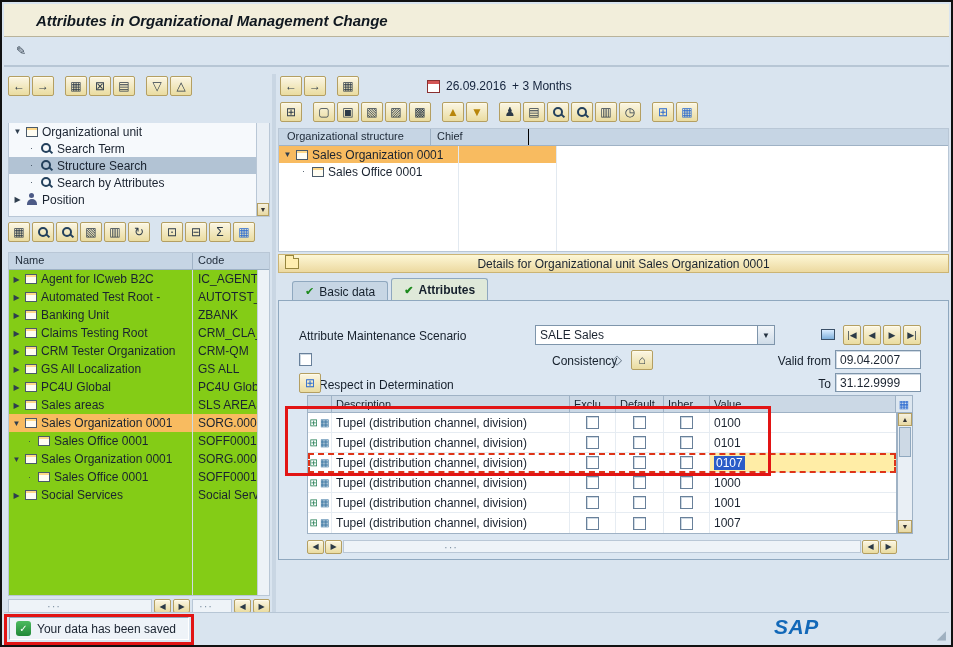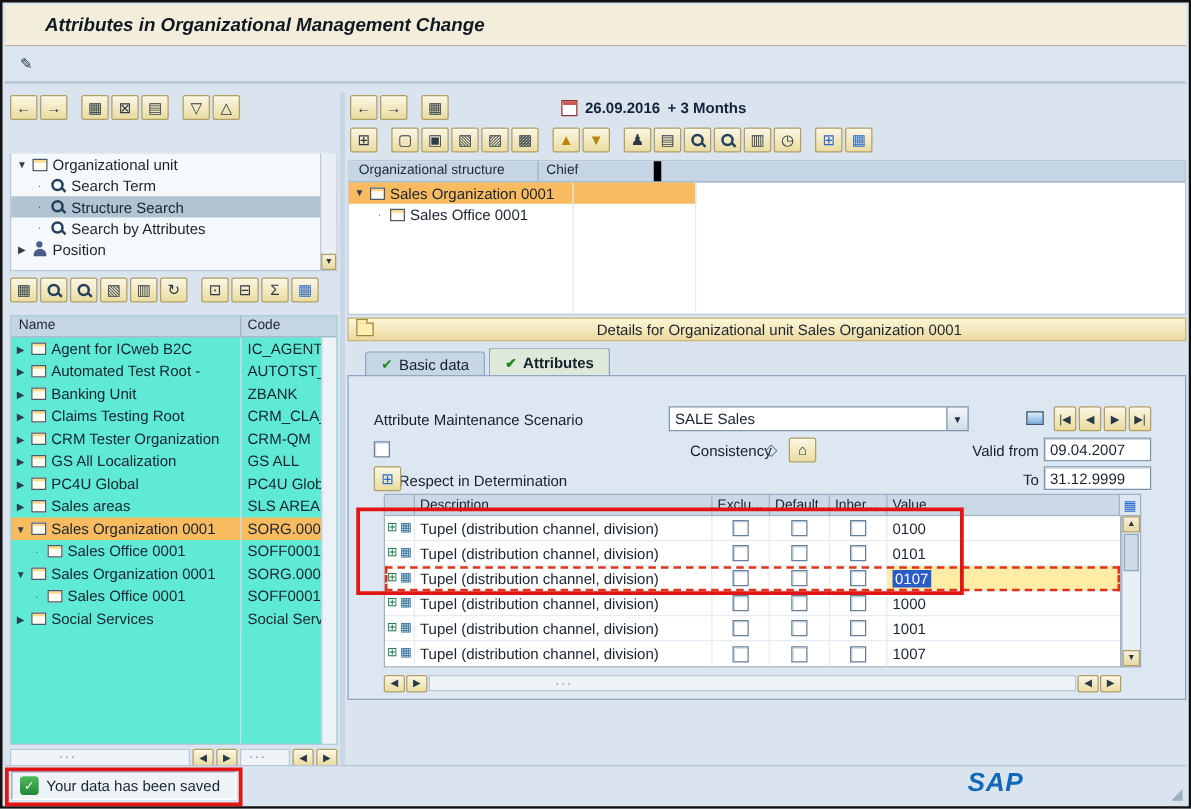--- a/index.html
+++ b/index.html
@@ -38,48 +38,48 @@
   .findby-h { position:absolute; top:32px; left:0; width:262px; height:17px; background:#c6d5e4; border:1px solid #a9bdd0; padding:1px 0 0 4px; font-size:11px; color:#1c2836; }
   .tree { position:absolute; top:49px; left:0; width:262px; height:94px; background:#f6f9fc; border:1px solid #b9c7d6; border-top:none; }
   .trow { height:17px; display:flex; align-items:center; gap:4px; padding-left:4px; }
   .trow.ind { padding-left:18px; }
   .trow.sel { background:#b2c3d4; }
   .exp { width:9px; font-size:8px; color:#2f3e4e; text-align:center; flex:none; }
   .tree-scroll { position:absolute; right:0; top:0; bottom:0; width:13px; background:#e9eff5; border-left:1px solid #b9c7d6; display:flex; flex-direction:column; justify-content:flex-end; }
   .sbtn { height:13px; width:100%; background:linear-gradient(#f6f1e0,#e8d9a2); border:1px solid #b49f62; font-size:7px; color:#333; display:flex; align-items:center; justify-content:center; }
   .lt2 { position:absolute; top:148px; left:0; }
 
-  .obj-table { position:absolute; top:178px; left:0; width:262px; height:344px; background:#5eead4; border:1px solid #b9c7d6; }
+  .obj-table { position:absolute; top:178px; left:0; width:262px; height:344px; background:#84cc16; border:1px solid #b9c7d6; }
   .ohead { display:flex; height:17px; background:#c6d5e4; border-bottom:1px solid #9fb2c5; font-size:11px; color:#1c2836; }
   .ohead .hc1 { width:184px; padding:1px 0 0 6px; border-right:1px solid #9fb2c5; }
   .ohead .hc2 { flex:1; padding:1px 0 0 5px; }
   .obody { position:absolute; top:17px; left:0; right:12px; bottom:0; overflow:hidden; }
   .orow { height:18px; display:flex; align-items:stretch; }
   .orow .cell1 { width:184px; border-right:1px solid #cfdae5; display:flex; align-items:center; gap:4px; padding-left:3px; overflow:hidden; white-space:nowrap; }
   .orow .cell2 { flex:1; display:flex; align-items:center; padding-left:5px; overflow:hidden; white-space:nowrap; }
   .orow.child .cell1 { padding-left:16px; }
   .orow.sel { background:#f8bb60; }
   .colsep { position:absolute; left:183px; top:17px; bottom:0; width:1px; background:#cfdae5; }
   .obj-vtrack { position:absolute; top:17px; right:0; bottom:0; width:12px; background:#edf2f7; border-left:1px solid #c3d0dc; }
   .lhscroll { position:absolute; left:0; bottom:0; width:262px; height:16px; display:flex; gap:2px; align-items:center; }
   .track { height:14px; background:#eef3f8; border:1px solid #b9c7d6; position:relative; }
   .t1 { width:144px; } .t2 { flex:1; }
   .gripdots { color:#7e90a2; font-size:11px; letter-spacing:1px; position:absolute; top:-1px; line-height:14px; }
   .btn.sq { min-width:17px; width:17px; height:14px; font-size:8px; padding:0; }
 
   
   .panel-right { position:absolute; left:276px; top:72px; width:671px; height:540px; }
   .rt1 { position:absolute; top:2px; left:2px; }
-  .date-group { margin-left:88px; display:flex; align-items:center; gap:6px; font-size:12px; color:#14233c;font-weight:bold; }
+  .date-group { margin-left:66px; display:flex; align-items:center; gap:6px; font-size:12px; color:#14233c; }
   .rt2 { position:absolute; top:28px; left:2px; }
 
   .org-box { position:absolute; top:54px; left:0; width:671px; height:124px; background:#fff; border:1px solid #b9c7d6; }
   .org-h { display:flex; height:17px; background:#c6d5e4; border-bottom:1px solid #9fb2c5; font-size:11px; color:#1c2836; }
   .org-h .oc1 { width:152px; padding:1px 0 0 8px; border-right:1px solid #9fb2c5; }
-  .org-h .oc2 { width:98px; padding:1px 0 0 6px; border-right:6px solid #000000; }
+  .org-h .oc2 { width:98px; padding:1px 0 0 6px; border-right:1px solid #000000; }
   .org-h .oc3 { flex:1; }
   .orgsep1 { position:absolute; left:179px; top:17px; bottom:0; width:1px; background:#e2e9f0; }
   .orgsep2 { position:absolute; left:277px; top:17px; bottom:0; width:1px; background:#e2e9f0; }
   .orgrow { height:17px; display:flex; align-items:center; }
   .orgrow .r1 { width:278px; height:100%; display:flex; align-items:center; gap:4px; padding-left:4px; }
   .orgrow.sel .r1 { background:#f8bb60; }
   .orgrow.child .r1 { padding-left:20px; }
 
   .details-bar { position:absolute; top:180px; left:0; width:671px; height:19px; background:linear-gradient(#fdf7d6,#ecd9a0); border:1px solid #cbb474; display:flex; align-items:center; gap:6px; padding:0 6px; }
   .details-title { flex:1; text-align:center; font-size:12px; color:#1a2430; }

